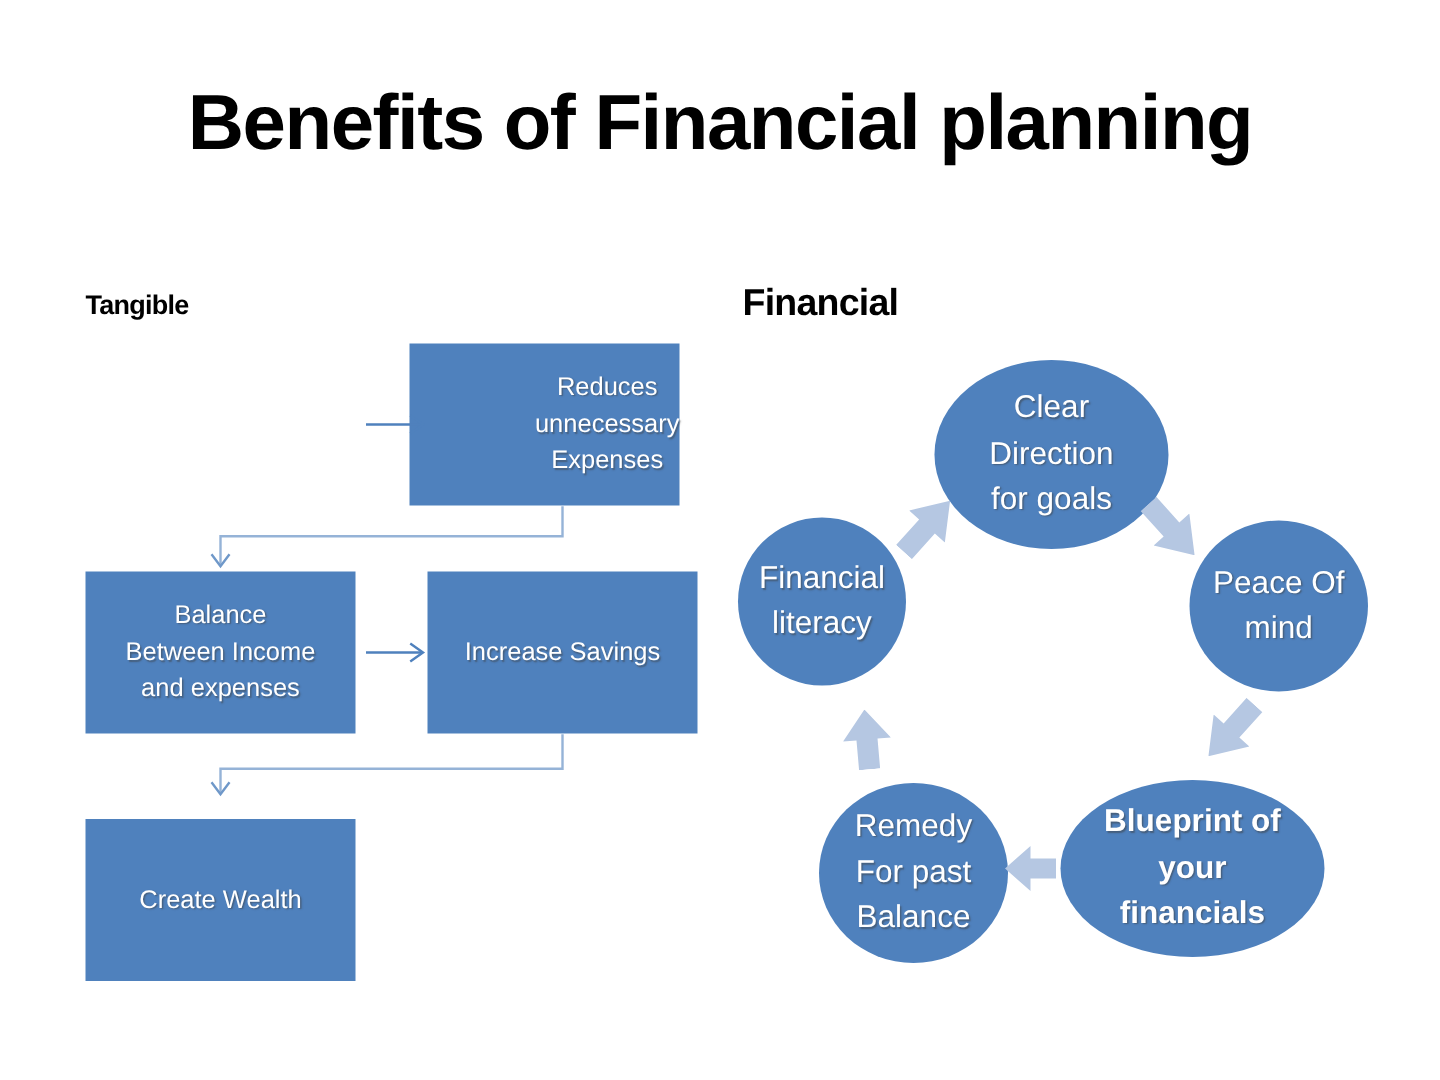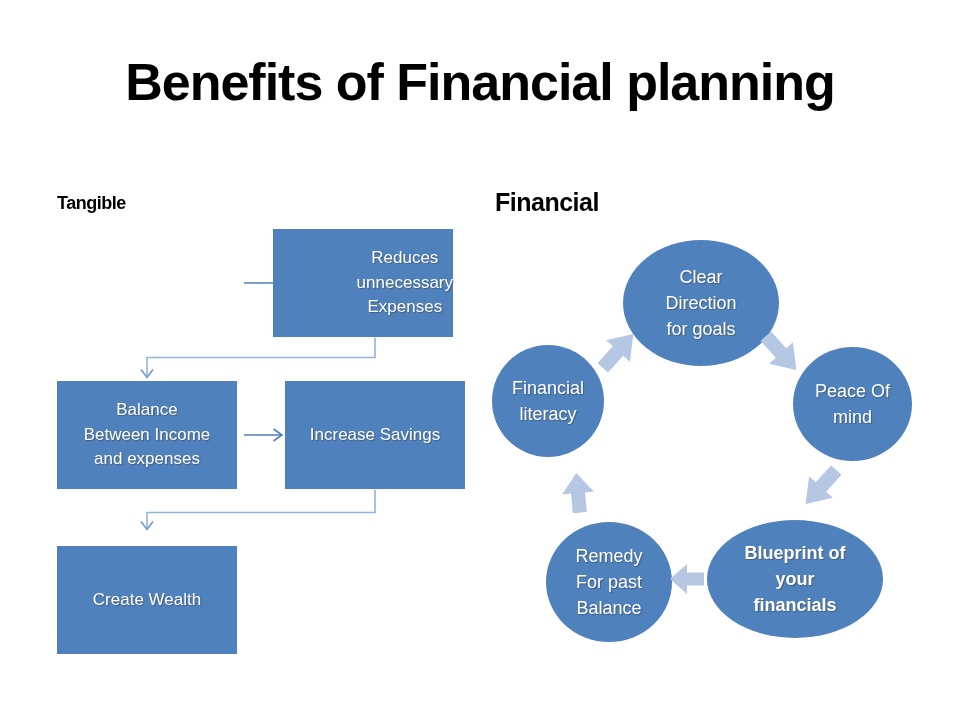--- a/index.html
+++ b/index.html
@@ -23,21 +23,21 @@
   }
   .box1{left:57px;top:229px;}
   .box2{left:273px;top:229px;justify-content:flex-end;}
   .box3{left:57px;top:381px;}
   .box4{left:285px;top:381px;}
   .box5{left:57px;top:546px;}
 
   .cycle-node{
     position:absolute;background:#4f81bd;border-radius:50%;
     display:flex;align-items:center;justify-content:center;text-align:center;
-    color:#fff;font-size:18px;line-height:1.45;white-space:pre-line;
+    color:#fff;font-size:21px;line-height:1.45;white-space:pre-line;
     text-shadow:1px 1px 1px rgba(60,60,60,.5);
   }
   .node-clear{left:623px;top:240px;width:156px;height:126px;}
   .node-peace{left:793px;top:347px;width:119px;height:114px;}
   .node-blueprint{left:707px;top:520px;width:176px;height:118px;font-weight:bold;}
   .node-remedy{left:546px;top:522px;width:126px;height:120px;}
   .node-literacy{left:492px;top:345px;width:112px;height:112px;}
 
   .cycle-arrow{
     position:absolute;background:#b5c7e2;

